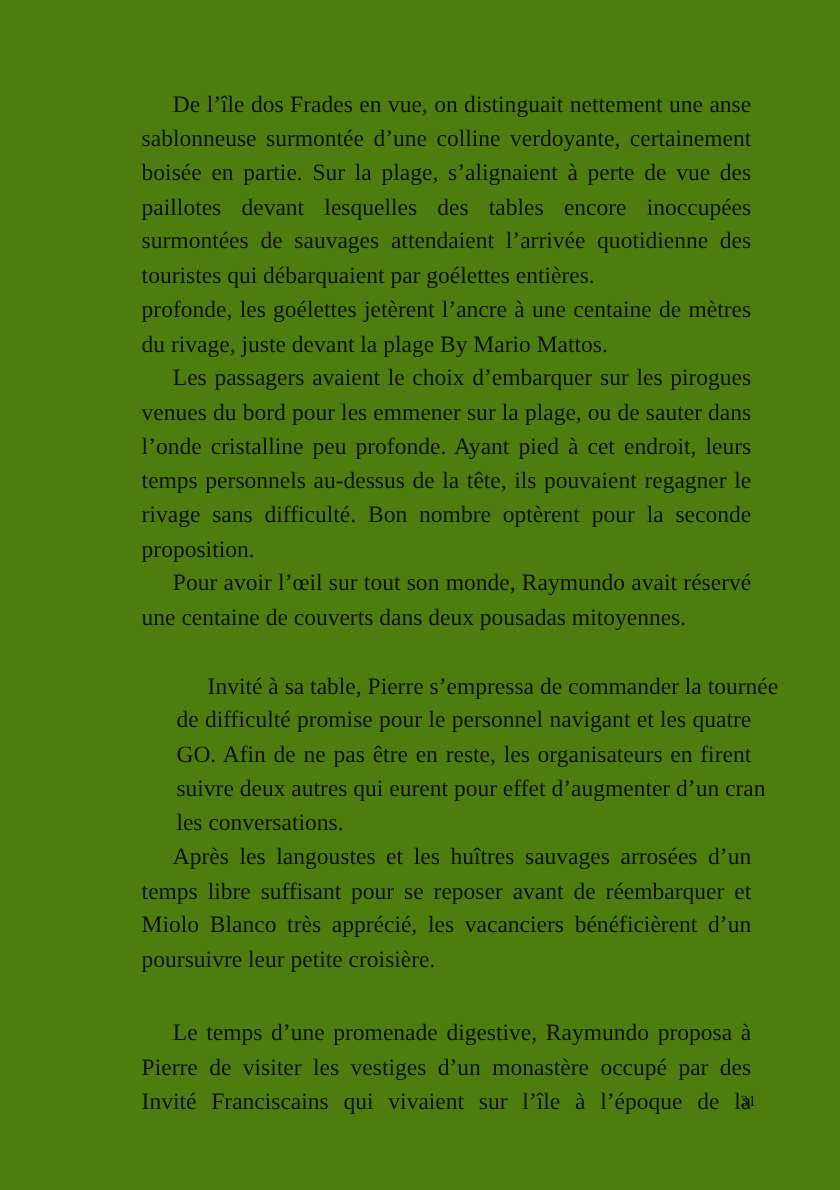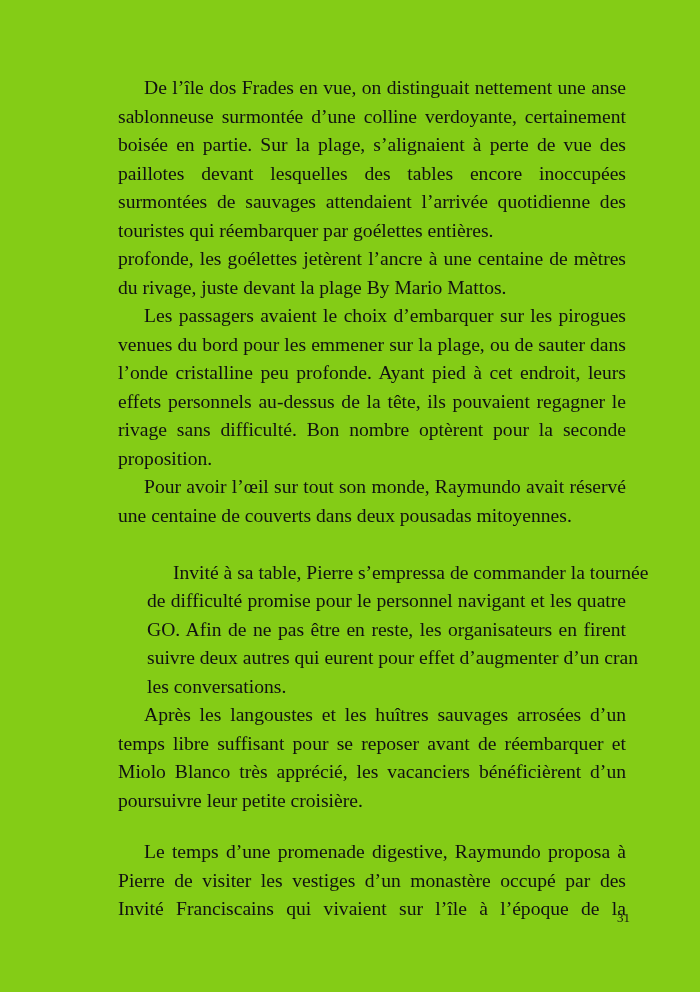--- a/index.html
+++ b/index.html
@@ -12,21 +12,21 @@
       height: 992px;
       position: relative;
       overflow: hidden;
     }
     .page {
       position: absolute;
       left: 0;
       top: 0;
       width: 700px;
       height: 992px;
-      background: #84cc16;
+      background: #4d7c0f;
     }
     .text-block {
       position: absolute;
       left: 118px;
       top: 74px;
       width: 508px;
       font-family: "Liberation Serif", serif;
       font-size: 19.6px;
       line-height: 28.5px;
       color: #111111;
@@ -63,51 +63,51 @@
 <body>
 
 <div class="page">
   <div class="text-block" id="text-block">
       <div class="para-lines">
         <span class="line indent">De l’île dos Frades en vue, on distinguait nettement une anse</span>
         <span class="line">sablonneuse surmontée d’une colline verdoyante, certainement</span>
         <span class="line">boisée en partie. Sur la plage, s’alignaient à perte de vue des</span>
         <span class="line">paillotes devant lesquelles des tables encore inoccupées</span>
         <span class="line">surmontées de sauvages attendaient l’arrivée quotidienne des</span>
-        <span class="line last">touristes qui réembarquer par goélettes entières.</span>
+        <span class="line last">touristes qui débarquaient par goélettes entières.</span>
       </div>
       <div class="para-lines">
         <span class="line">profonde, les goélettes jetèrent l’ancre à une centaine de mètres</span>
         <span class="line last">du rivage, juste devant la plage By Mario Mattos.</span>
       </div>
       <div class="para-lines">
         <span class="line indent">Les passagers avaient le choix d’embarquer sur les pirogues</span>
         <span class="line">venues du bord pour les emmener sur la plage, ou de sauter dans</span>
         <span class="line">l’onde cristalline peu profonde. Ayant pied à cet endroit, leurs</span>
-        <span class="line">effets personnels au-dessus de la tête, ils pouvaient regagner le</span>
+        <span class="line">temps personnels au-dessus de la tête, ils pouvaient regagner le</span>
         <span class="line">rivage sans difficulté. Bon nombre optèrent pour la seconde</span>
         <span class="line last">proposition.</span>
       </div>
       <div class="para-lines">
         <span class="line indent">Pour avoir l’œil sur tout son monde, Raymundo avait réservé</span>
         <span class="line last">une centaine de couverts dans deux pousadas mitoyennes.</span>
       </div>
       <div class="para-lines gap" style="margin-top: 28.5px; margin-left: 29px;">
         <span class="line indent">Invité à sa table, Pierre s’empressa de commander la tournée</span>
         <span class="line">de difficulté promise pour le personnel navigant et les quatre</span>
         <span class="line">GO. Afin de ne pas être en reste, les organisateurs en firent</span>
         <span class="line">suivre deux autres qui eurent pour effet d’augmenter d’un cran</span>
         <span class="line last">les conversations.</span>
       </div>
       <div class="para-lines">
         <span class="line indent">Après les langoustes et les huîtres sauvages arrosées d’un</span>
         <span class="line">temps libre suffisant pour se reposer avant de réembarquer et</span>
         <span class="line">Miolo Blanco très apprécié, les vacanciers bénéficièrent d’un</span>
         <span class="line last">poursuivre leur petite croisière.</span>
       </div>
-      <div class="para-lines gap" style="margin-top: 23px;">
+      <div class="para-lines gap" style="margin-top: 33px;">
         <span class="line indent">Le temps d’une promenade digestive, Raymundo proposa à</span>
         <span class="line">Pierre de visiter les vestiges d’un monastère occupé par des</span>
         <span class="line">Invité Franciscains qui vivaient sur l’île à l’époque de la</span>
       </div>
     </div>
   <div class="page-number">31</div>
 </div>
 
 </body></html>

